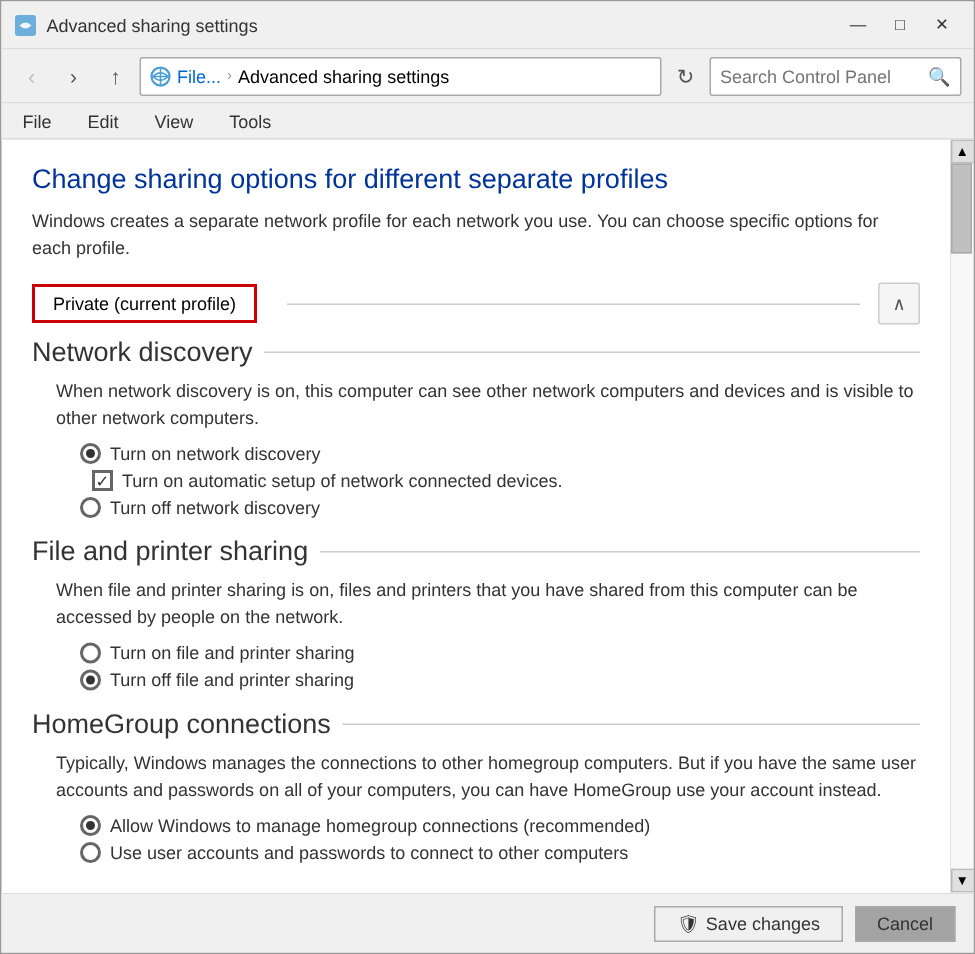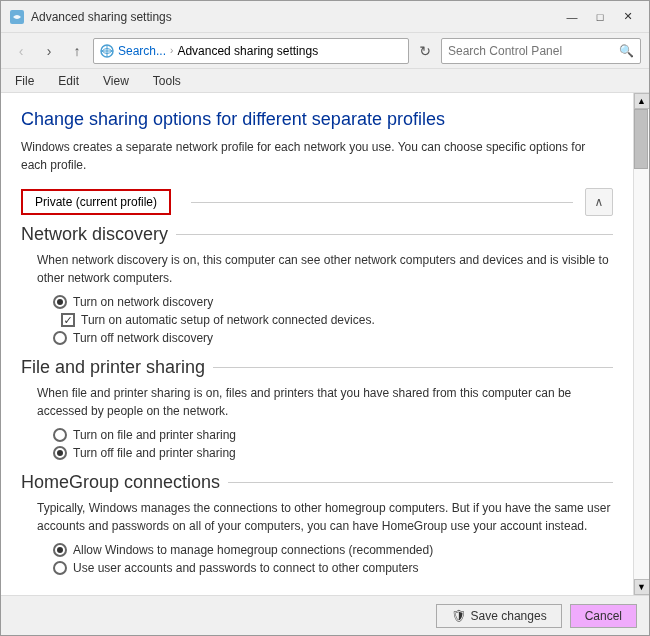--- a/index.html
+++ b/index.html
@@ -13,21 +13,21 @@
     .title-text { font-size: 12px; color: #333; flex: 1; }
     .window-controls { display: flex; gap: 2px; }
     .win-btn { width: 26px; height: 20px; border: none; background: transparent; cursor: pointer; font-size: 11px; color: #333; display: flex; align-items: center; justify-content: center; }
 
     
     .toolbar { background: #f0f0f0; border-bottom: 1px solid #ddd; padding: 4px 8px; display: flex; align-items: center; gap: 4px; height: 36px; }
     .nav-btn { width: 24px; height: 24px; border: none; background: transparent; cursor: pointer; color: #555; font-size: 14px; display: flex; align-items: center; justify-content: center; border-radius: 2px; }
     .nav-btn.disabled { color: #bbb; cursor: default; }
     .breadcrumb-bar { flex: 1; height: 26px; border: 1px solid #aaa; background: #fff; display: flex; align-items: center; padding: 0 6px; font-size: 12px; border-radius: 2px; gap: 4px; }
     .breadcrumb-sep { color: #999; font-size: 10px; }
-    .search-box { width: 200px; height: 26px; border: 1px solid #aaa; background: #fff; display: flex; align-items: center; padding: 0 6px; border-radius: 2px; gap: 4px; color: #aaa; }
+    .search-box { width: 168px; height: 26px; border: 1px solid #aaa; background: #fff; display: flex; align-items: center; padding: 0 6px; border-radius: 2px; gap: 4px; color: #aaa; }
     .search-input { border: none; outline: none; background: transparent; font-size: 12px; color: #aaa; width: 100%; }
 
     
     .menubar { background: #f0f0f0; border-bottom: 1px solid #ddd; padding: 2px 8px; display: flex; gap: 12px; height: 24px; align-items: center; }
     .menu-item { font-size: 12px; color: #333; cursor: pointer; padding: 2px 6px; }
 
     
     .content-area { display: flex; flex: 1; overflow: hidden; }
 
     
@@ -49,21 +49,21 @@
     .radio-item { display: flex; align-items: center; gap: 6px; font-size: 12px; color: #333; cursor: pointer; padding-left: 16px; }
     .radio-btn { width: 14px; height: 14px; border-radius: 50%; border: 2px solid #666; background: #fff; display: flex; align-items: center; justify-content: center; flex-shrink: 0; }
     .radio-btn.checked::after { content: ''; width: 6px; height: 6px; border-radius: 50%; background: #333; }
     .checkbox-item { display: flex; align-items: center; gap: 6px; font-size: 12px; color: #333; cursor: pointer; margin-left: 24px; }
     .checkbox-btn { width: 14px; height: 14px; border: 2px solid #666; background: #fff; display: flex; align-items: center; justify-content: center; flex-shrink: 0; }
     .checkbox-btn.checked::after { content: '✓'; font-size: 11px; color: #333; }
 
     
     .bottom-bar { background: #f0f0f0; border-top: 1px solid #ddd; padding: 6px 12px; display: flex; justify-content: flex-end; align-items: center; gap: 8px; height: 40px; }
     .btn-save { background: #f0f0f0; border: 1px solid #aaa; padding: 4px 14px; font-size: 12px; cursor: pointer; display: flex; align-items: center; gap: 4px; color: #333; }
-    .btn-cancel { background: #f0abfc; border: 1px solid #aaa; padding: 4px 14px; font-size: 12px; cursor: pointer; color: #333; }
+    .btn-cancel { background: #a3a3a3; border: 1px solid #aaa; padding: 4px 14px; font-size: 12px; cursor: pointer; color: #333; }
 
     
     .section-block { margin-bottom: 12px; }
     .section-line { display: flex; align-items: center; margin-bottom: 6px; }
     .section-line-text { white-space: nowrap; font-size: 18px; color: #333; font-weight: normal; padding-right: 8px; }
     .section-line hr { flex: 1; border: none; border-top: 1px solid #ccc; }
   </style>
 </head>
 <body>
 
@@ -88,21 +88,21 @@
     <button class="nav-btn disabled">‹</button>
     <button class="nav-btn">›</button>
     <button class="nav-btn">↑</button>
     <div class="breadcrumb-bar">
       <svg width="14" height="14" viewBox="0 0 14 14">
         <circle cx="7" cy="7" r="6" fill="none" stroke="#4a9fd4" stroke-width="1.5"></circle>
         <path d="M2 7 Q7 2 12 7 Q7 12 2 7Z" fill="none" stroke="#4a9fd4" stroke-width="1"></path>
         <line x1="7" y1="1" x2="7" y2="13" stroke="#4a9fd4" stroke-width="1"></line>
         <line x1="1" y1="7" x2="13" y2="7" stroke="#4a9fd4" stroke-width="1"></line>
       </svg>
-      <span style="color:#0066cc; cursor:pointer;">Search...</span>
+      <span style="color:#0066cc; cursor:pointer;">File...</span>
       <span class="breadcrumb-sep">›</span>
       <span>Advanced sharing settings</span>
     </div>
     <button class="nav-btn">↻</button>
     <div class="search-box">
       <input class="search-input" type="text" placeholder="Search Control Panel" style="">
       <span style="color:#aaa; font-size:12px;">🔍</span>
     </div>
   </div>
 

